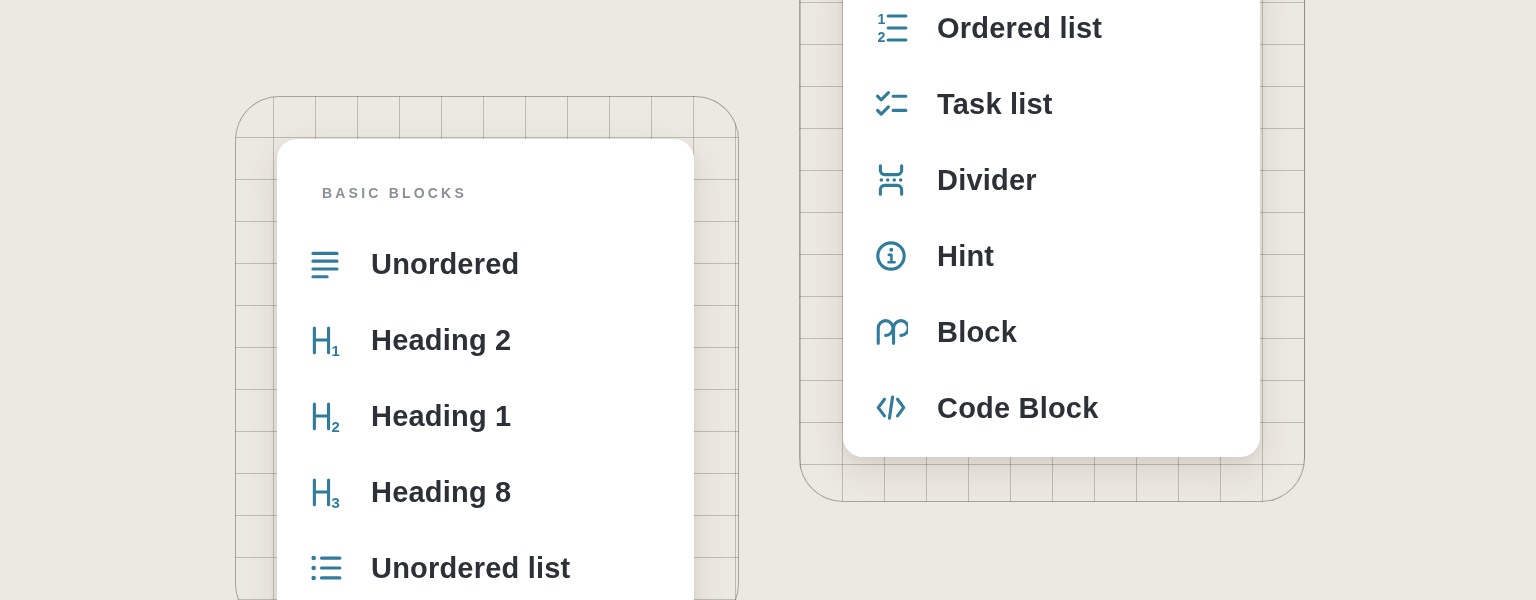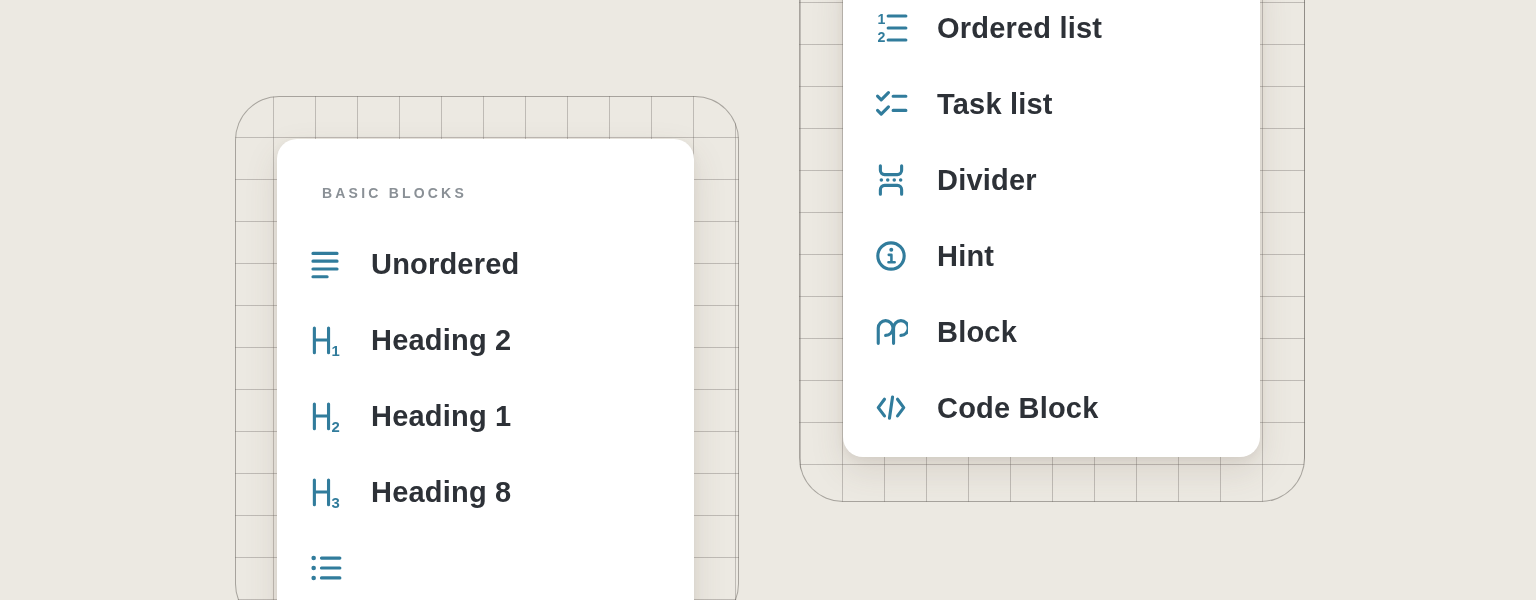--- a/index.html
+++ b/index.html
@@ -101,20 +101,21 @@
         </div>
         <div class="row">
           <span class="ic">
             <svg viewBox="0 0 24 24" fill="none" stroke="currentColor" stroke-width="2.2" stroke-linecap="round" stroke-linejoin="round">
               <path d="M9.5 5h13M9.5 12h13M9.5 19h13"></path>
               <circle cx="4" cy="5" r="1.6" fill="currentColor" stroke="none"></circle>
               <circle cx="4" cy="12" r="1.6" fill="currentColor" stroke="none"></circle>
               <circle cx="4" cy="19" r="1.6" fill="currentColor" stroke="none"></circle>
             </svg>
           </span>
+          <span class="lbl">Unordered list</span>
         </div>
       </div>
   </div>
 
   <div class="card card-right">
     <div>
         <div class="row">
           <span class="ic">
             <svg viewBox="0 0 24 24" fill="none" stroke="currentColor" stroke-width="2.2" stroke-linecap="round" stroke-linejoin="round">
               <path d="M10 3.5h12.5M10 12h12.5M10 20.5h12.5"></path>

